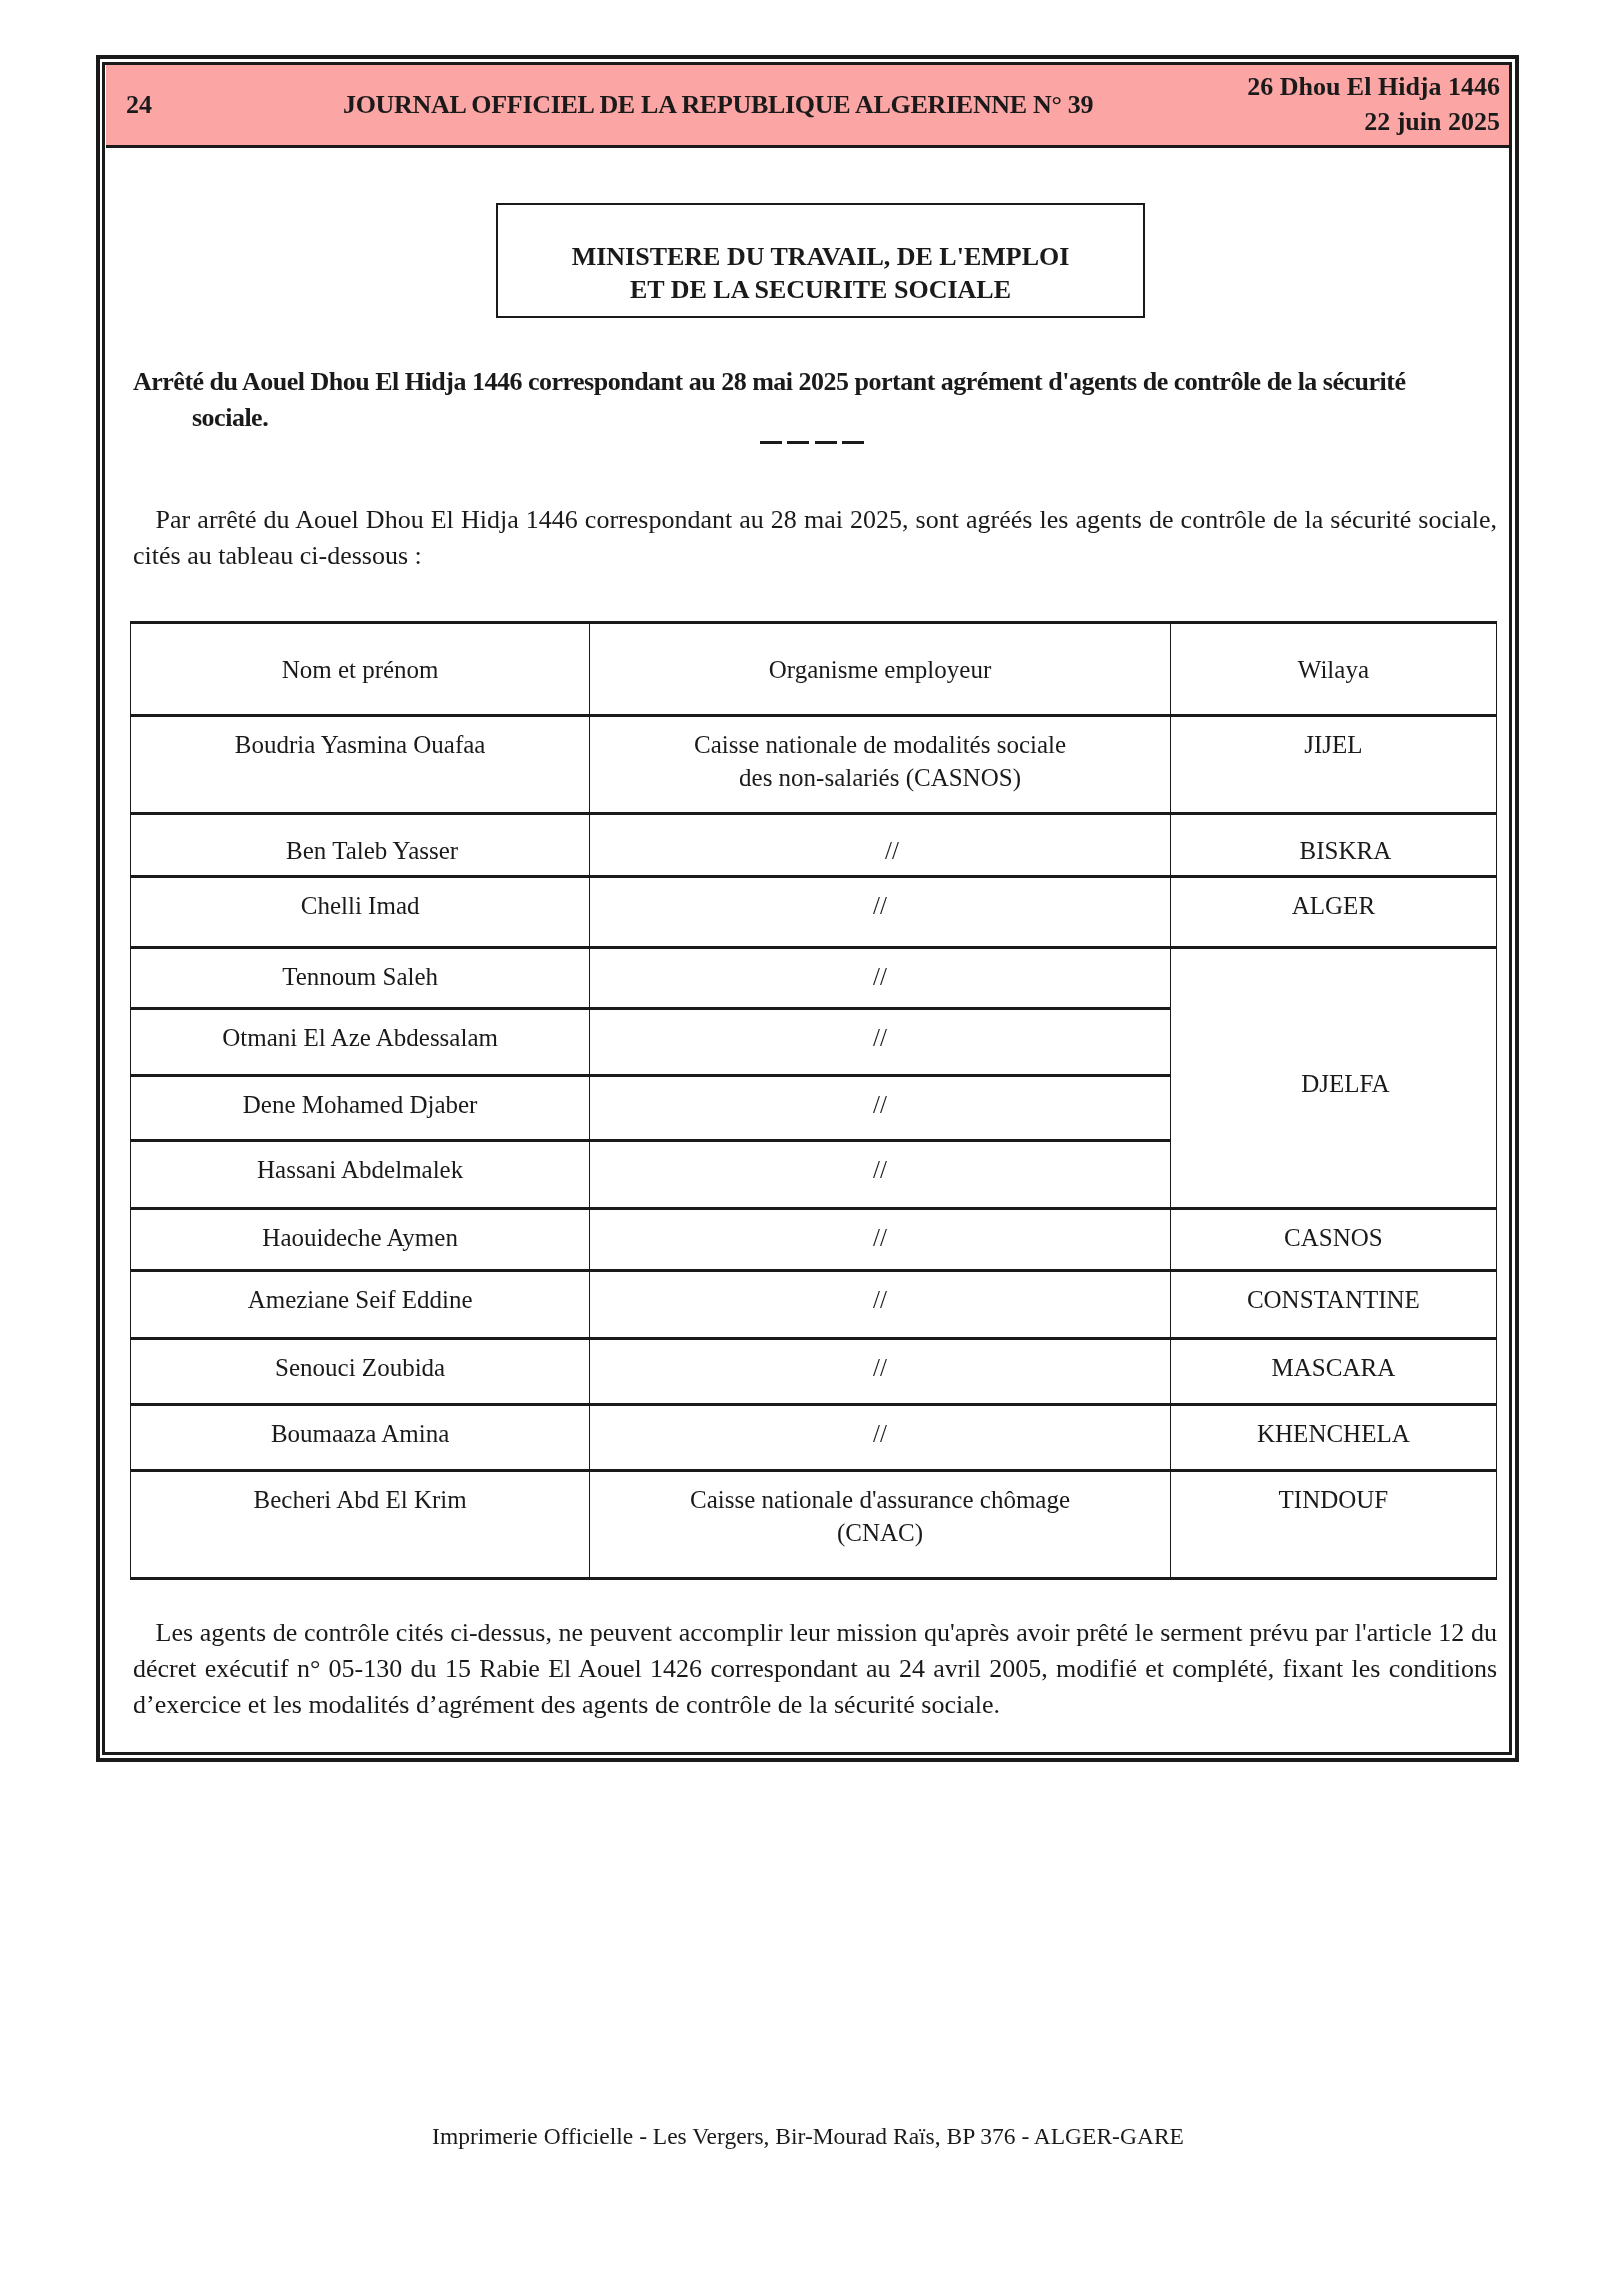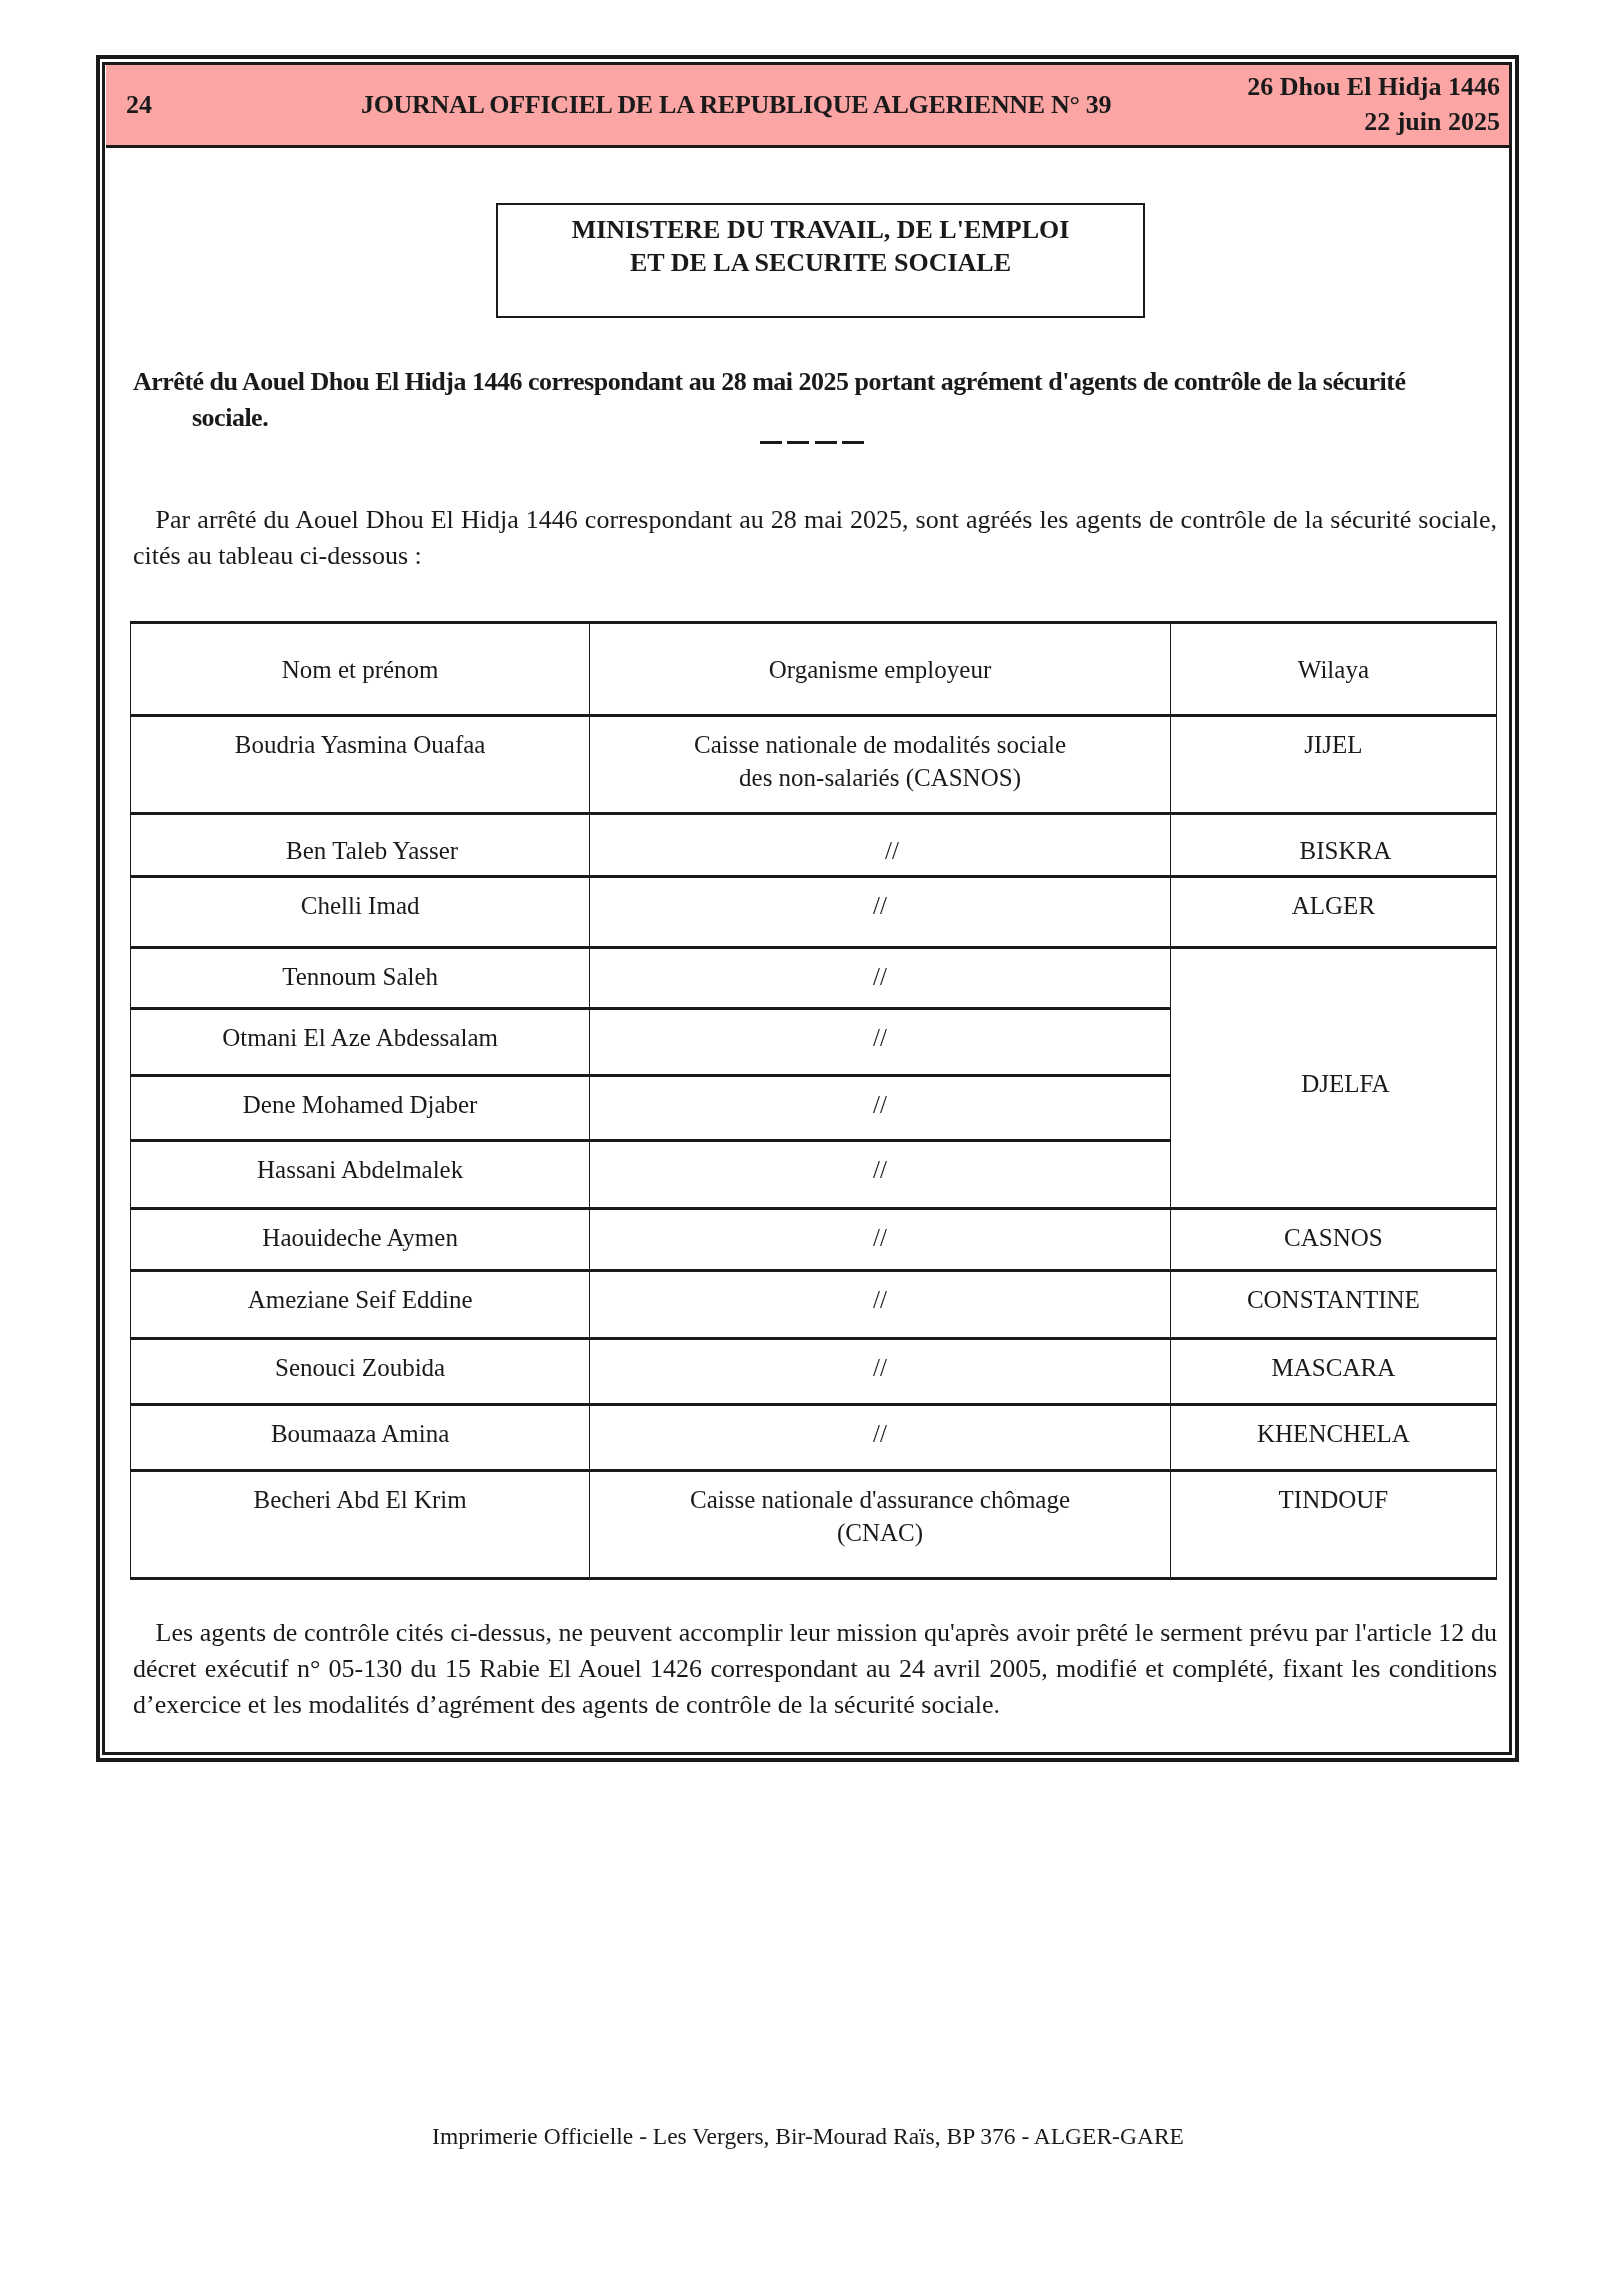--- a/index.html
+++ b/index.html
@@ -7,26 +7,26 @@
          font-family: "Liberation Serif", "DejaVu Serif", serif; color: #1a1a1a; }
 
   .frame-outer { position: absolute; left: 96px; top: 55px; width: 1423px; height: 1707px;
                  box-sizing: border-box; border: 4.5px solid #1a1a1a; }
   .frame-inner { position: absolute; left: 102px; top: 62px; width: 1410px; height: 1693px;
                  box-sizing: border-box; border: 3.6px solid #1a1a1a; }
 
   .header-band { position: absolute; left: 106px; top: 65px; width: 1403px; height: 83px;
                  background: #bbbbbb; border-bottom: 3.6px solid #1a1a1a; box-sizing: border-box; }
   .hdr-page { position: absolute; left: 20px; top: 25px; font-size: 26px; font-weight: bold; }
-  .hdr-title { position: absolute; left: 237px; top: 25px; font-size: 26px; font-weight: bold; letter-spacing: -0.3px; margin-left: 18px; }
+  .hdr-title { position: absolute; left: 237px; top: 25px; font-size: 26px; font-weight: bold; letter-spacing: -0.3px; }
   .hdr-date { position: absolute; right: 9px; top: 3.6px; font-size: 26px; font-weight: bold; text-align: right; line-height: 35px; }
 
   .ministry-box { position: absolute; left: 496px; top: 203px; width: 649px; height: 115px;
                   box-sizing: border-box; border: 2.7px solid #1a1a1a; text-align: center;
-                  font-size: 26px; font-weight: bold; line-height: 33px; padding-top: 8px; }
+                  font-size: 26px; font-weight: bold; line-height: 33px; padding-top: 35px; }
 
   .arrete-title { position: absolute; left: 133px; top: 364px; width: 1364px; font-size: 26px; font-weight: bold;
                   line-height: 36px; text-align: justify; letter-spacing: -0.5px; }
   .arrete-title .l2 { display: block; padding-left: 59px; }
 
   .sep-dashes { position: absolute; left: 760px; top: 441px; display: flex; gap: 5.4px; }
   .sep-dashes span { display: block; width: 22px; height: 2.7px; background: #1a1a1a; }
 
   .para { position: absolute; left: 133px; width: 1364px; font-size: 26px; line-height: 36px; text-align: justify; }
   .para .indent { display: inline-block; width: 22.6px; }

